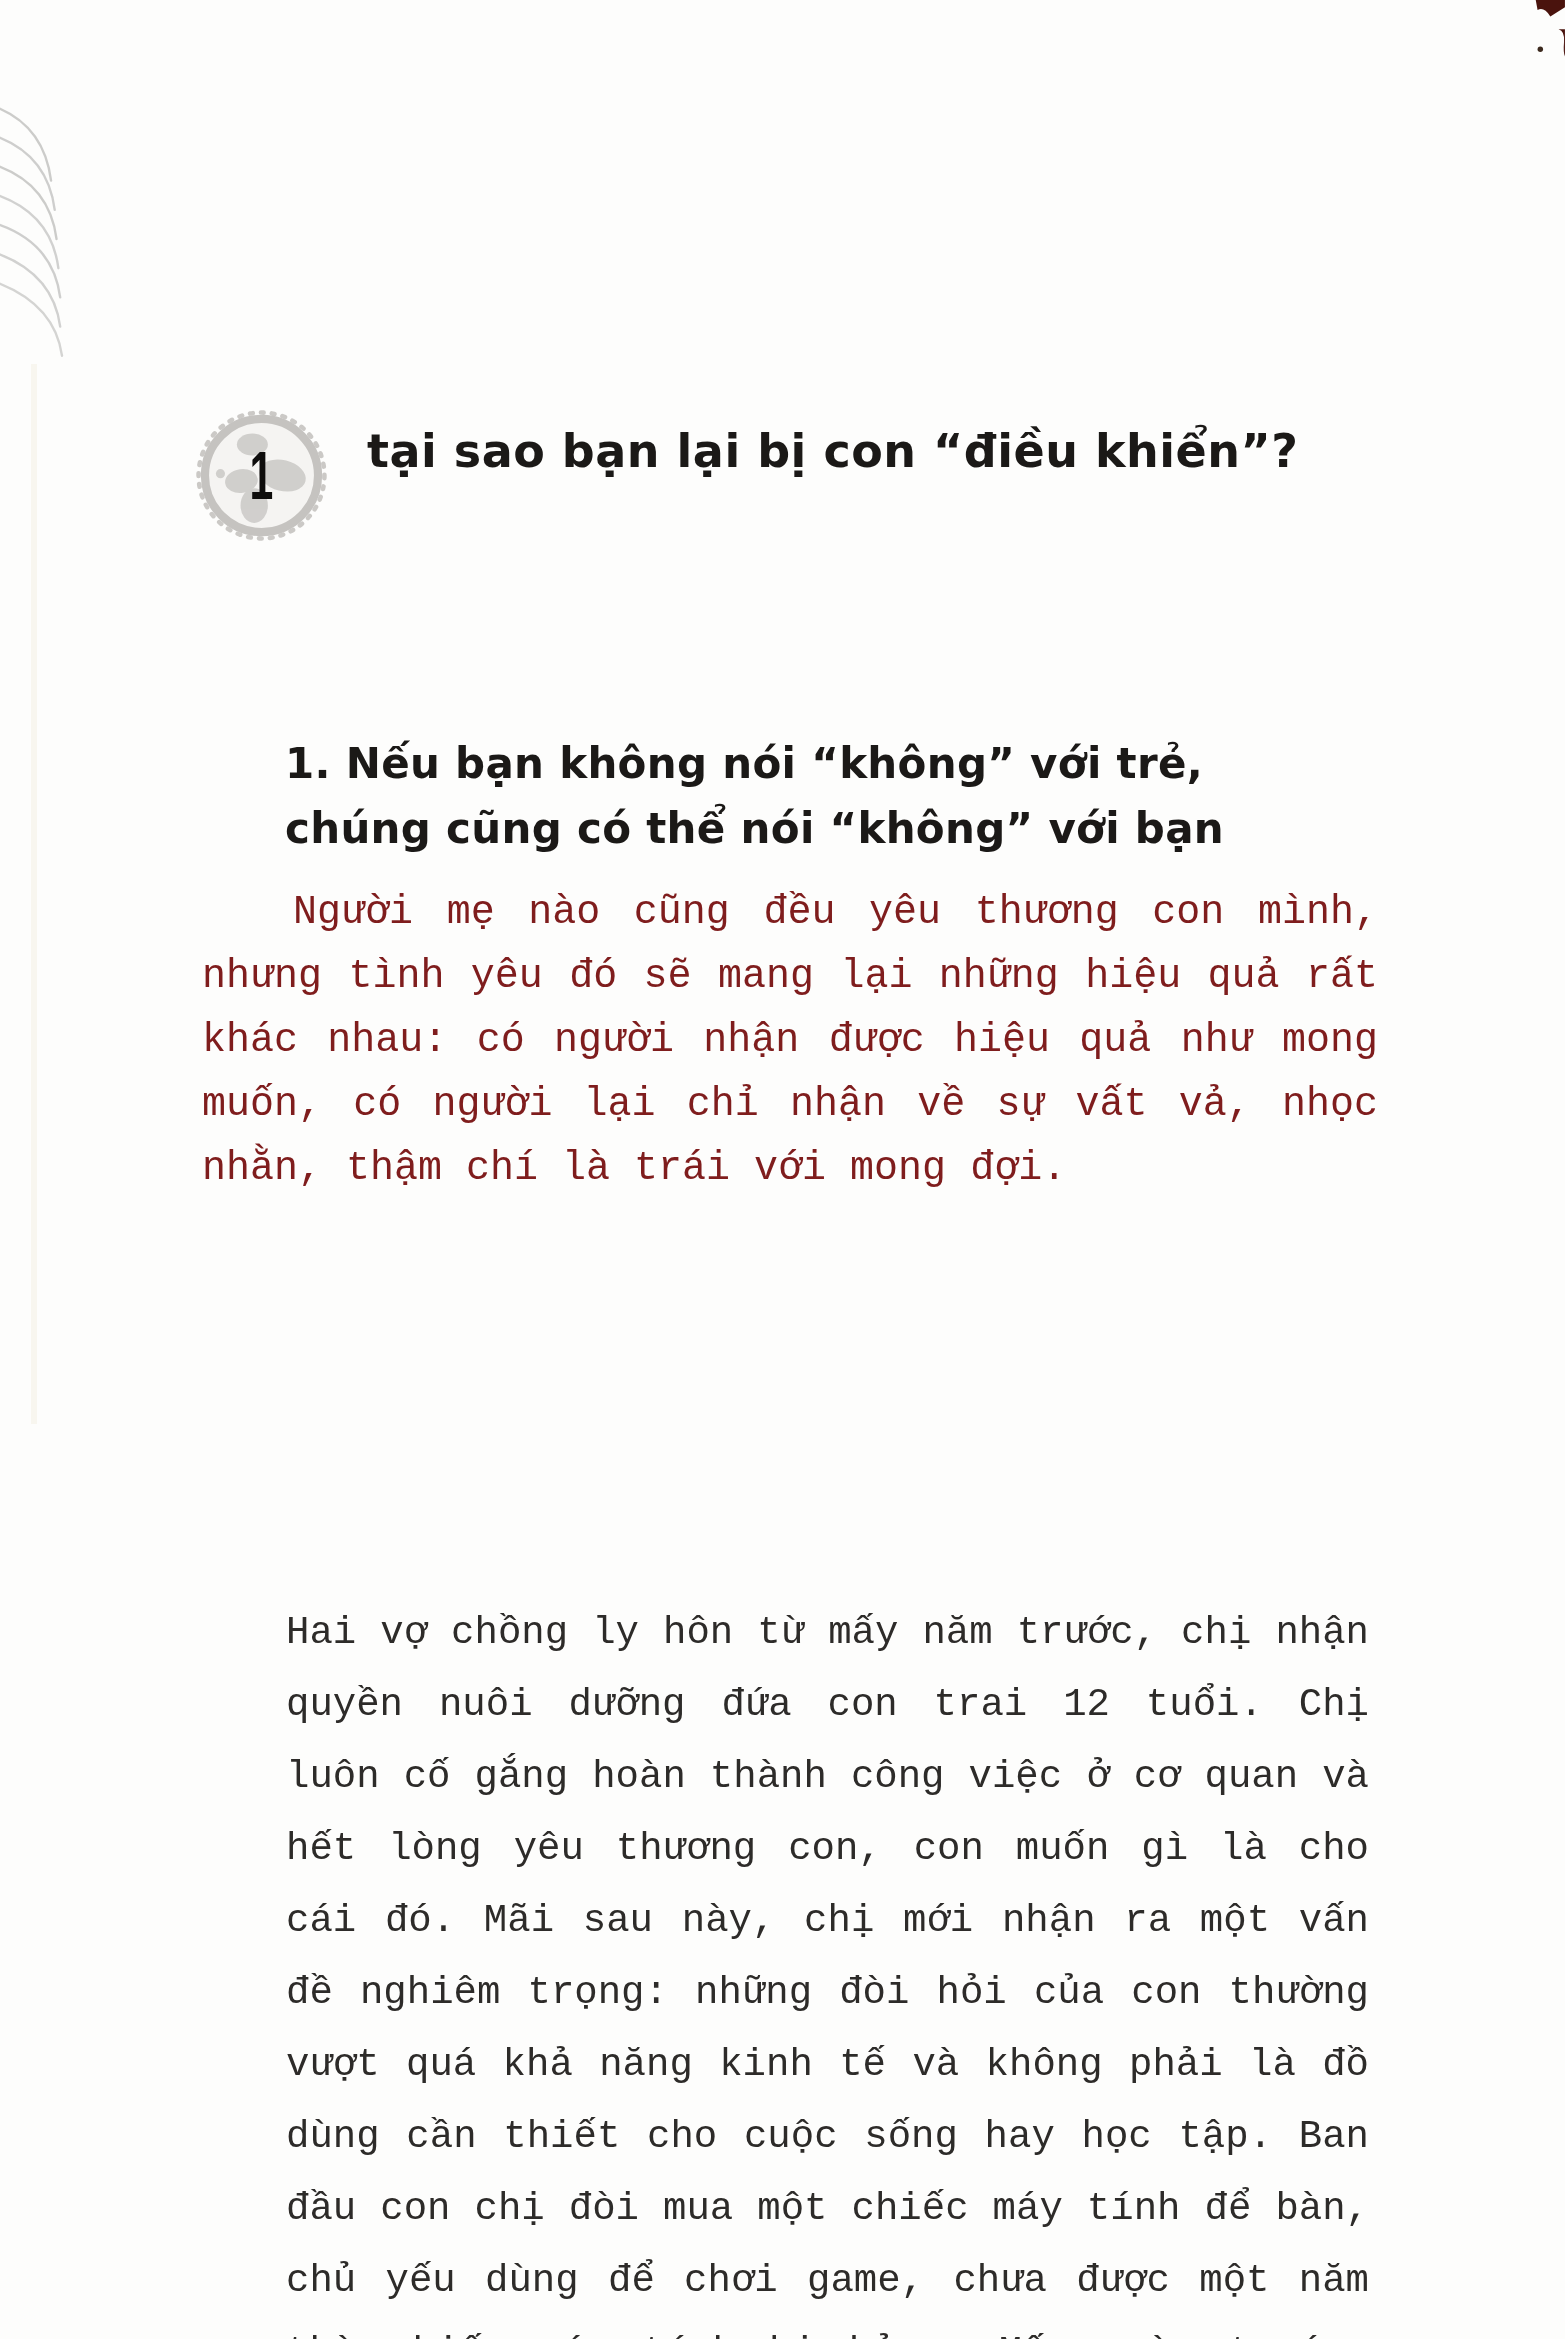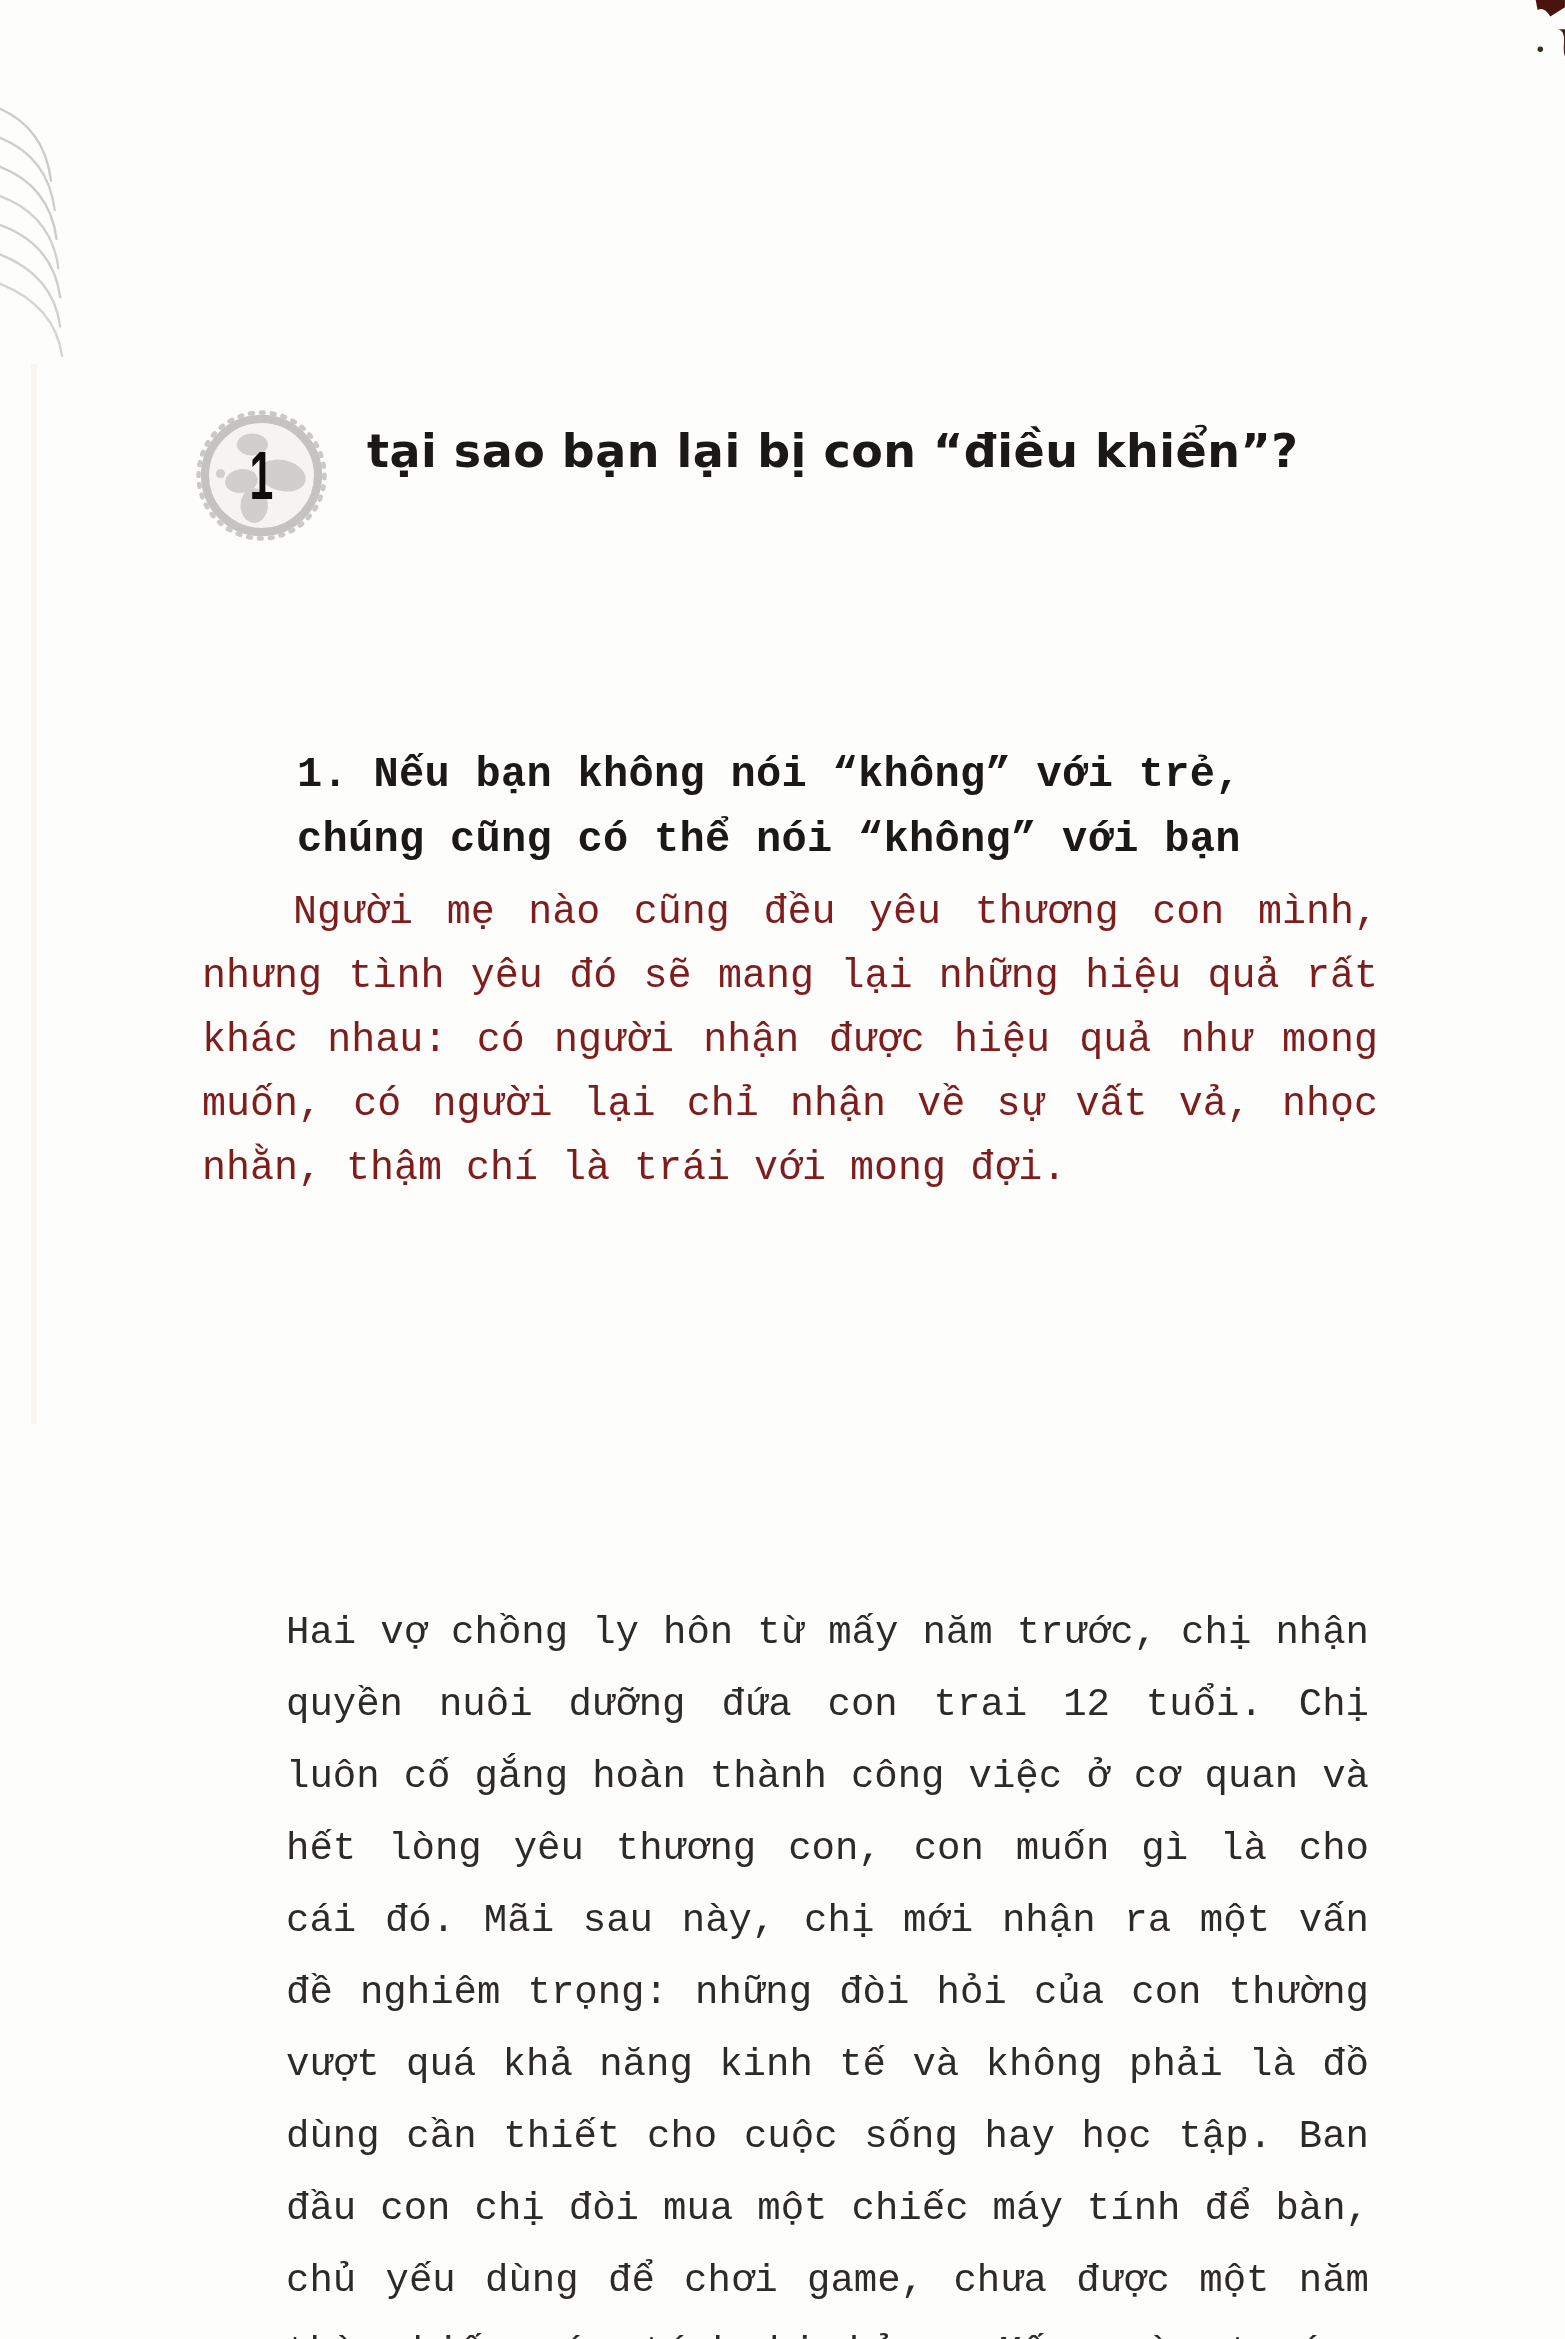--- a/index.html
+++ b/index.html
@@ -39,23 +39,23 @@
   .chapter-title {
     margin: 9.1px 0 0 38px;
     font-size: 46px; font-weight: bold; color: #1b1917;
     line-height: 69px; letter-spacing: 0.5px;
   }
   .chapter-title .line { display: block; }
 
   
   .section-heading {
     position: absolute; left: 283px; top: 729px;
-    margin: 14px;
+    margin: 2px;
     font-size: 42px; font-weight: bold; color: #1b1917;
-    line-height: 65px; letter-spacing: 0.3px; font-family: Liberation Mono, monospace;
+    line-height: 65px; letter-spacing: 0.3px;
   }
   .section-heading .line { display: block; }
 
   
   .body-text {
     position: absolute; left: 192px; top: 881px; width: 1176px;
     font-family: Liberation Mono, monospace;
     font-size: 40px; line-height: 64px; color: #7f1d1d;
     text-align: justify;
     margin-left: 10px;

